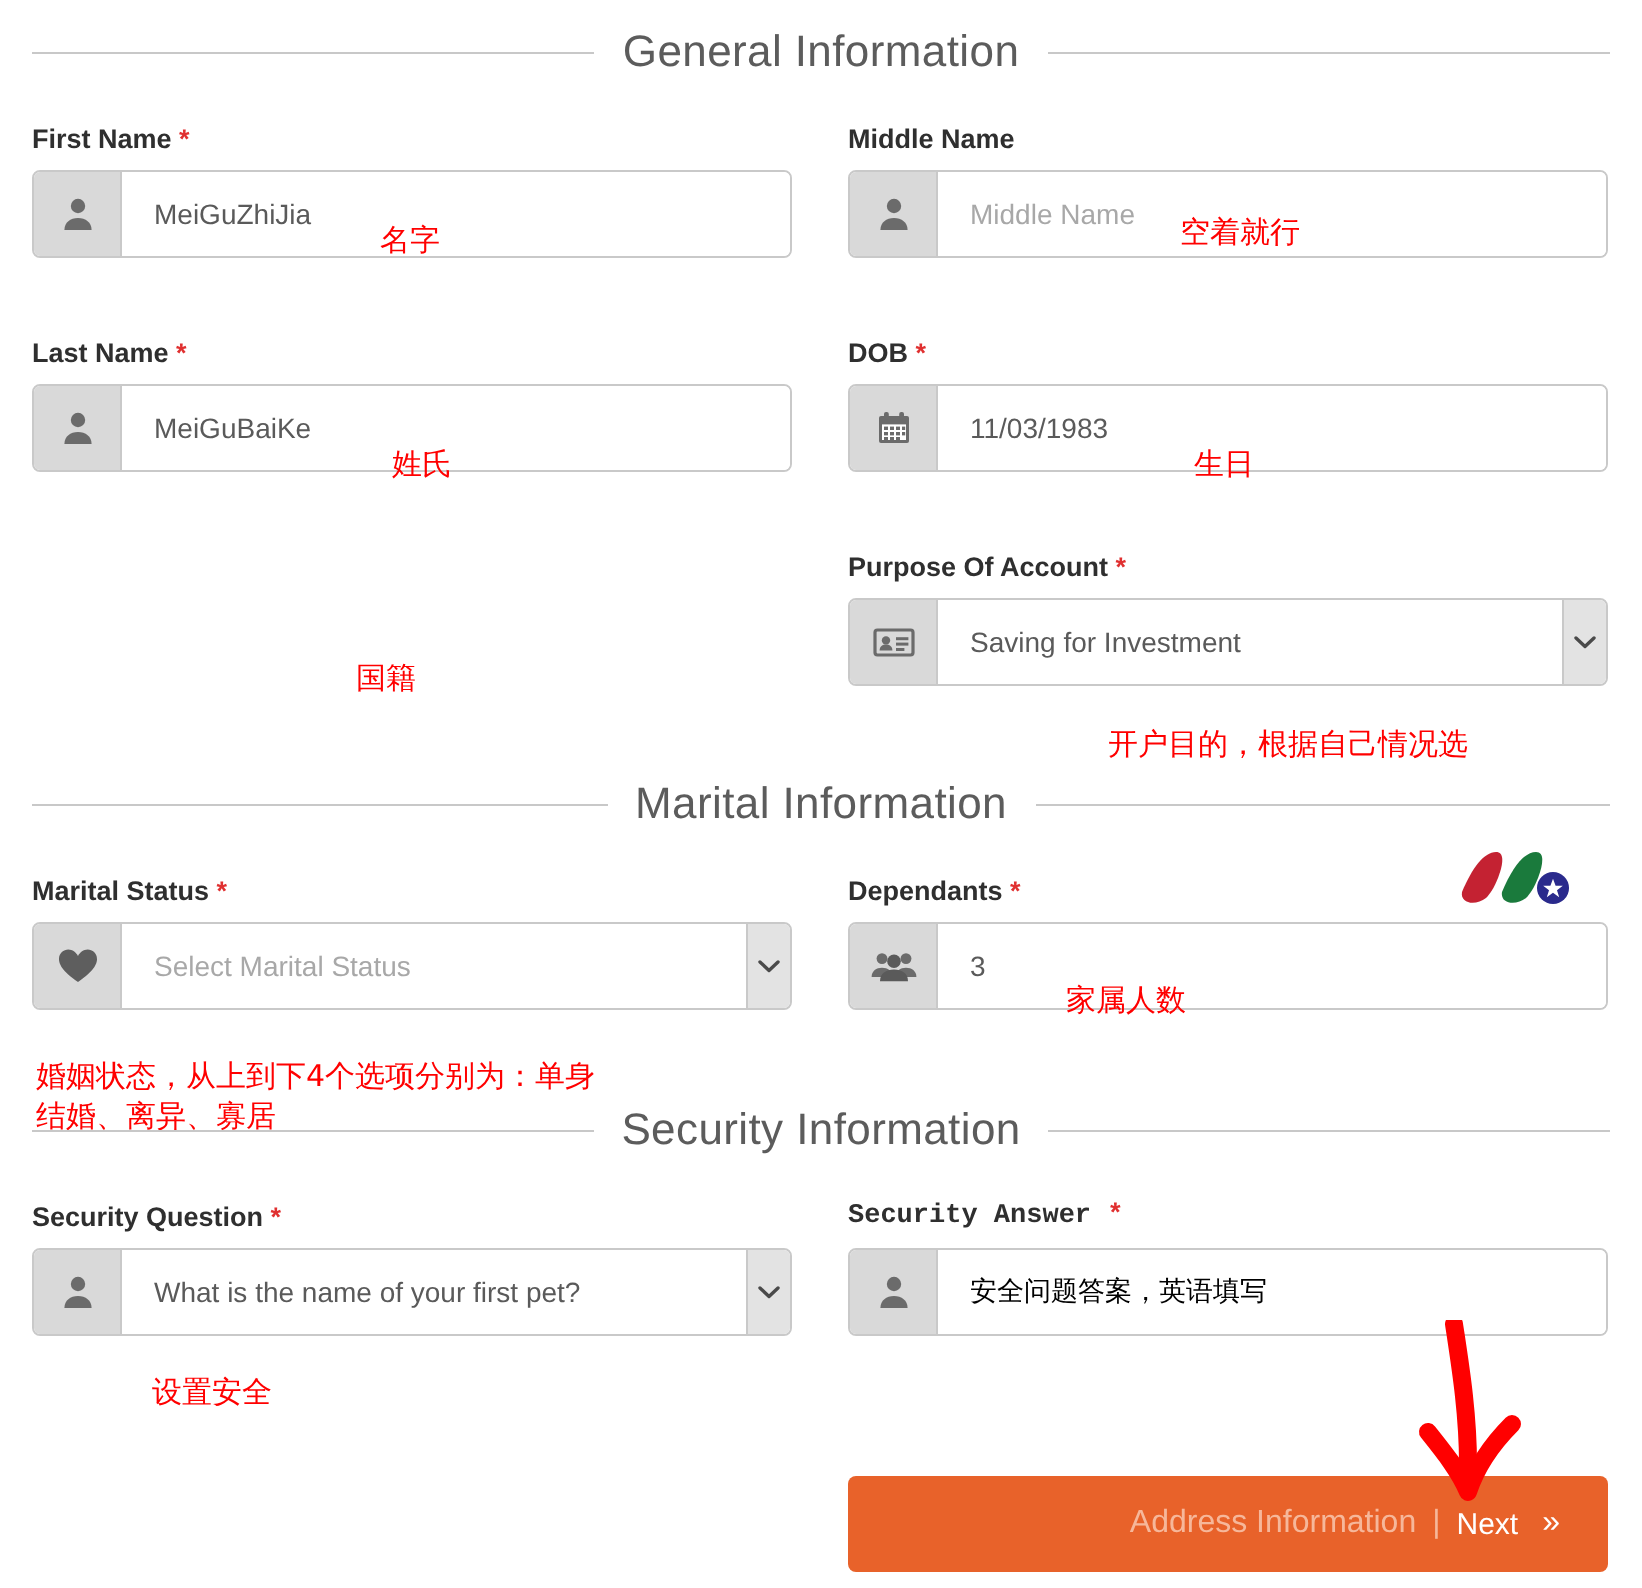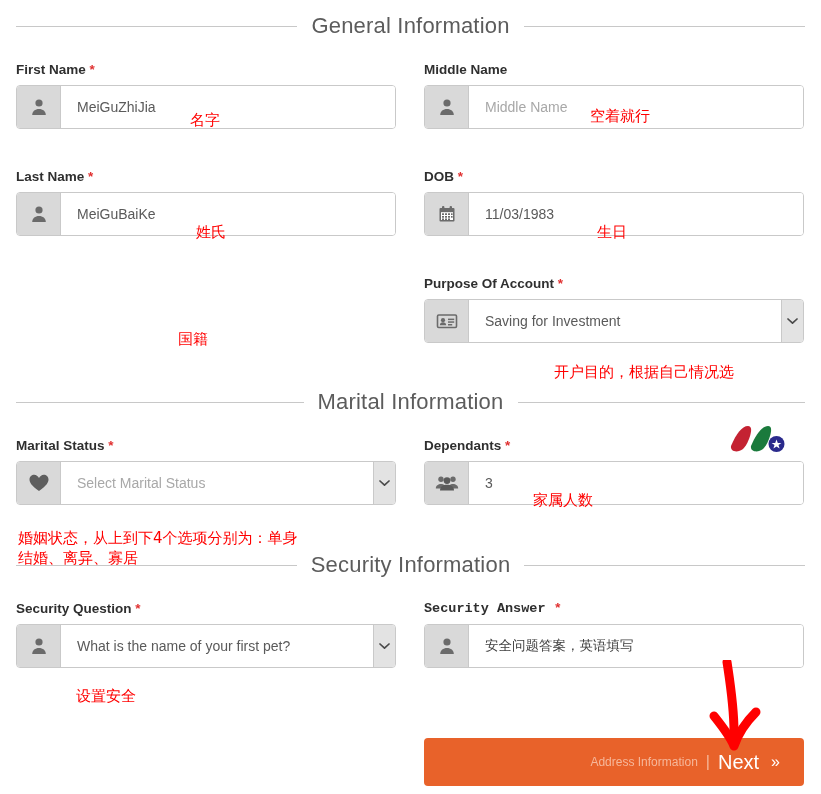--- a/index.html
+++ b/index.html
@@ -70,21 +70,21 @@
     align-items: center;
     padding: 0 16px;
     font-size: 14px;
     color: #5a5a5a;
     background: #fff;
     position: relative;
     white-space: nowrap;
     overflow: hidden;
   }
   .ctrl.placeholder { color: #a8a8a8; }
-  .ctrl.cn { font-size: 13.5px; color: #404040; }
+  .ctrl.cn { font-size: 13.5px; color: #000000; }
 
   
   .caret {
     flex: 0 0 22px;
     background: #e3e3e3;
     border-left: 1px solid #c9c9c9;
     display: flex;
     align-items: center;
     justify-content: center;
     color: #555;
@@ -110,24 +110,24 @@
     border-radius: 4px;
     display: flex;
     align-items: center;
     justify-content: flex-end;
     padding-right: 24px;
     gap: 0;
     cursor: pointer;
   }
   .next-btn .pre {
     color: #f6b79a;
-    font-size: 12px;
+    font-size: 16px;
   }
   .next-btn .sep { color: #f6b79a; font-size: 16px; padding: 0 8px; }
-  .next-btn .nxt { color: #ffffff; font-size: 20px; }
+  .next-btn .nxt { color: #ffffff; font-size: 15px; }
   .next-btn .chev { color: #ffffff; font-size: 16px; padding-left: 12px; }
 
   
   .logo { position: absolute; }
 </style>
 </head>
 <body>
 
 <div class="page">
 

